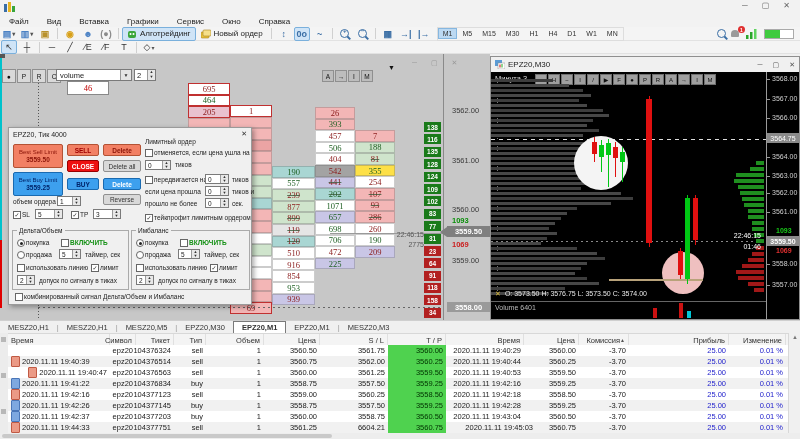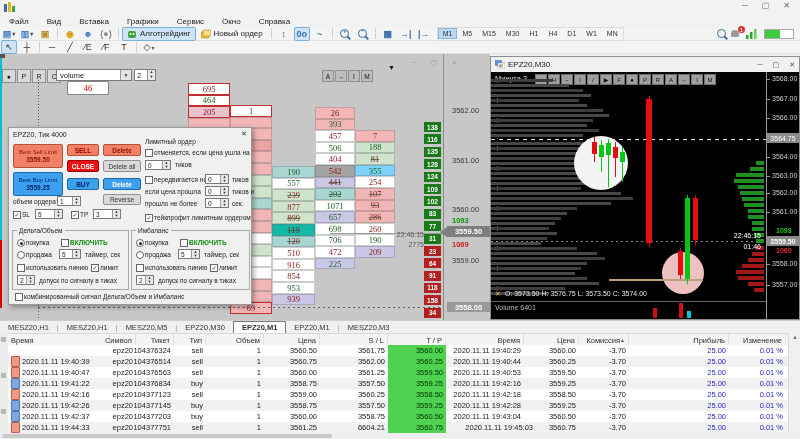--- a/index.html
+++ b/index.html
@@ -245,21 +245,21 @@
       <div class="cell " style="left: 230px; top: 201.8px; width: 42px; height: 11.6px; background: rgb(255, 255, 255);"></div>
       <div class="cell " style="left: 230px; top: 213.4px; width: 42px; height: 11.6px; background: rgb(255, 255, 255);"></div>
       <div class="cell " style="left: 230px; top: 225px; width: 42px; height: 11.6px; background: rgb(243, 182, 182);"></div>
       <div class="cell " style="left: 230px; top: 236.6px; width: 42px; height: 11.6px; background: rgb(243, 182, 182);"></div>
       <div class="cell fr" style="left: 230px; top: 248.2px; width: 42px; height: 11.6px; background: rgb(243, 182, 182); border: 1px solid rgb(192, 48, 48);">69</div>
       <div class="cell fgreen" style="left: 272px; top: 112px; width: 43px; height: 11.6px; background: rgb(169, 214, 211);">190</div>
       <div class="cell fgreen" style="left: 272px; top: 123.6px; width: 43px; height: 11.6px; background: rgb(255, 255, 255);">557</div>
       <div class="cell fr st" style="left: 272px; top: 135.2px; width: 43px; height: 11.6px; background: rgb(207, 228, 204);">239</div>
       <div class="cell fr" style="left: 272px; top: 146.8px; width: 43px; height: 11.6px; background: rgb(207, 228, 204);">877</div>
       <div class="cell fr st" style="left: 272px; top: 158.4px; width: 43px; height: 11.6px; background: rgb(207, 228, 204);">899</div>
-      <div class="cell fr st" style="left: 272px; top: 170px; width: 43px; height: 11.6px; background: #14b8a6;">119</div>
+      <div class="cell fr st" style="left: 272px; top: 170px; width: 43px; height: 11.6px; background: #e5e5e5;">119</div>
       <div class="cell fr st" style="left: 272px; top: 181.6px; width: 43px; height: 11.6px; background: rgb(169, 214, 211);">120</div>
       <div class="cell fr" style="left: 272px; top: 193.2px; width: 43px; height: 11.6px; background: rgb(255, 255, 255);">510</div>
       <div class="cell fr" style="left: 272px; top: 204.8px; width: 43px; height: 11.6px; background: rgb(255, 255, 255);">916</div>
       <div class="cell fr" style="left: 272px; top: 216.4px; width: 43px; height: 11.6px; background: rgb(255, 255, 255);">854</div>
       <div class="cell fgreen" style="left: 272px; top: 228px; width: 43px; height: 11.6px; background: rgb(255, 255, 255);">953</div>
       <div class="cell fr" style="left: 272px; top: 239.6px; width: 43px; height: 11.6px; background: rgb(201, 198, 230);">939</div>
       <div class="cell fr" style="left: 315px; top: 53px; width: 40px; height: 11.6px; background: rgb(243, 182, 182);">26</div>
       <div class="cell fgreen" style="left: 315px; top: 64.6px; width: 40px; height: 11.6px; background: rgb(243, 182, 182);">393</div>
       <div class="cell fr" style="left: 315px; top: 76.2px; width: 40px; height: 11.6px; background: rgb(255, 255, 255);">457</div>
       <div class="cell fgreen" style="left: 315px; top: 87.8px; width: 40px; height: 11.6px; background: rgb(255, 255, 255);">506</div>
@@ -269,21 +269,21 @@
       <div class="cell fgreen st" style="left: 315px; top: 134.2px; width: 40px; height: 11.6px; background: rgb(169, 214, 211);">202</div>
       <div class="cell fgreen" style="left: 315px; top: 145.8px; width: 40px; height: 11.6px; background: rgb(255, 255, 255);">1071</div>
       <div class="cell fgreen" style="left: 315px; top: 157.4px; width: 40px; height: 11.6px; background: rgb(201, 198, 230);">657</div>
       <div class="cell fgreen" style="left: 315px; top: 169px; width: 40px; height: 11.6px; background: rgb(255, 255, 255);">698</div>
       <div class="cell fgreen" style="left: 315px; top: 180.6px; width: 40px; height: 11.6px; background: rgb(255, 255, 255);">706</div>
       <div class="cell fr" style="left: 315px; top: 192.2px; width: 40px; height: 11.6px; background: rgb(255, 255, 255);">472</div>
       <div class="cell fgreen" style="left: 315px; top: 203.8px; width: 40px; height: 11.6px; background: rgb(201, 198, 230);">225</div>
       <div class="cell fr" style="left: 355px; top: 76px; width: 40px; height: 11.6px; background: rgb(243, 182, 182);">7</div>
       <div class="cell fgreen" style="left: 355px; top: 87.6px; width: 40px; height: 11.6px; background: rgb(207, 228, 204);">188</div>
       <div class="cell fr st" style="left: 355px; top: 99.2px; width: 40px; height: 11.6px; background: rgb(207, 228, 204);">81</div>
-      <div class="cell fgreen" style="left: 355px; top: 110.8px; width: 40px; height: 11.6px; background: #7dd3fc;">355</div>
+      <div class="cell fgreen" style="left: 355px; top: 110.8px; width: 40px; height: 11.6px; background: #fde047;">355</div>
       <div class="cell fr" style="left: 355px; top: 122.4px; width: 40px; height: 11.6px; background: rgb(255, 255, 255);">254</div>
       <div class="cell fr st" style="left: 355px; top: 134px; width: 40px; height: 11.6px; background: rgb(243, 182, 182);">107</div>
       <div class="cell fr st" style="left: 355px; top: 145.6px; width: 40px; height: 11.6px; background: rgb(243, 182, 182);">93</div>
       <div class="cell fr st" style="left: 355px; top: 157.2px; width: 40px; height: 11.6px; background: rgb(243, 182, 182);">286</div>
       <div class="cell fr" style="left: 355px; top: 168.8px; width: 40px; height: 11.6px; background: rgb(255, 255, 255);">260</div>
       <div class="cell fgreen" style="left: 355px; top: 180.4px; width: 40px; height: 11.6px; background: rgb(255, 255, 255);">190</div>
       <div class="cell fr" style="left: 355px; top: 192px; width: 40px; height: 11.6px; background: rgb(201, 198, 230);">209</div>
       <div style="left: 270px; top: 112px; width: 2px; height: 141px; background: rgb(0, 194, 204);"></div>
       <div style="left: 313px; top: 94px; width: 2px; height: 45px; background: rgb(0, 194, 204);"></div>
       <div style="left: 353px; top: 136px; width: 2px; height: 68px; background: rgb(224, 0, 0);"></div>
@@ -708,21 +708,21 @@
       <div class="tcell" style="left: 256px; width: 56px; justify-content: flex-end;">3560.75</div>
       <div class="tcell" style="left: 312px; width: 68px; justify-content: flex-end;">3562.00</div>
       <div class="tcell" style="left: 380px; width: 58px; justify-content: flex-end; background: rgb(79, 210, 79); color: rgb(0, 51, 0);">3560.25</div>
       <div class="tcell" style="left: 438px; width: 78px; justify-content: flex-end;">2020.11.11 19:40:44</div>
       <div class="tcell" style="left: 516px; width: 55px; justify-content: flex-end;">3560.25</div>
       <div class="tcell" style="left: 571px; width: 50px; justify-content: flex-end;">-3.70</div>
       <div class="tcell" style="left: 621px; width: 100px; justify-content: flex-end; color: rgb(34, 34, 204);">25.00</div>
       <div class="tcell" style="left: 721px; width: 57px; justify-content: flex-end; color: rgb(34, 34, 204);">0.01 %</div>
     </div>
     <div class="trow" style="top: 22px; background: rgb(255, 255, 255);">
-      <div class="tcell" style="left: 0px; width: 102px; justify-content: flex-start;">
+      <div class="tcell" style="left: 0px; width: 102px; justify-content: flex-end;">
         <span class="docicon" style="background: rgb(235, 154, 134); border: 1px solid rgb(192, 90, 68);"></span>
         <span>2020.11.11 19:40:47</span>
       </div>
       <div class="tcell" style="left: 102px; width: 26px; justify-content: flex-end;">epz20</div>
       <div class="tcell" style="left: 128px; width: 38px; justify-content: flex-end;">104376563</div>
       <div class="tcell" style="left: 166px; width: 32px; justify-content: flex-end;">sell</div>
       <div class="tcell" style="left: 198px; width: 58px; justify-content: flex-end;">1</div>
       <div class="tcell" style="left: 256px; width: 56px; justify-content: flex-end;">3560.00</div>
       <div class="tcell" style="left: 312px; width: 68px; justify-content: flex-end;">3561.25</div>
       <div class="tcell" style="left: 380px; width: 58px; justify-content: flex-end; background: rgb(79, 210, 79); color: rgb(0, 51, 0);">3559.50</div>

